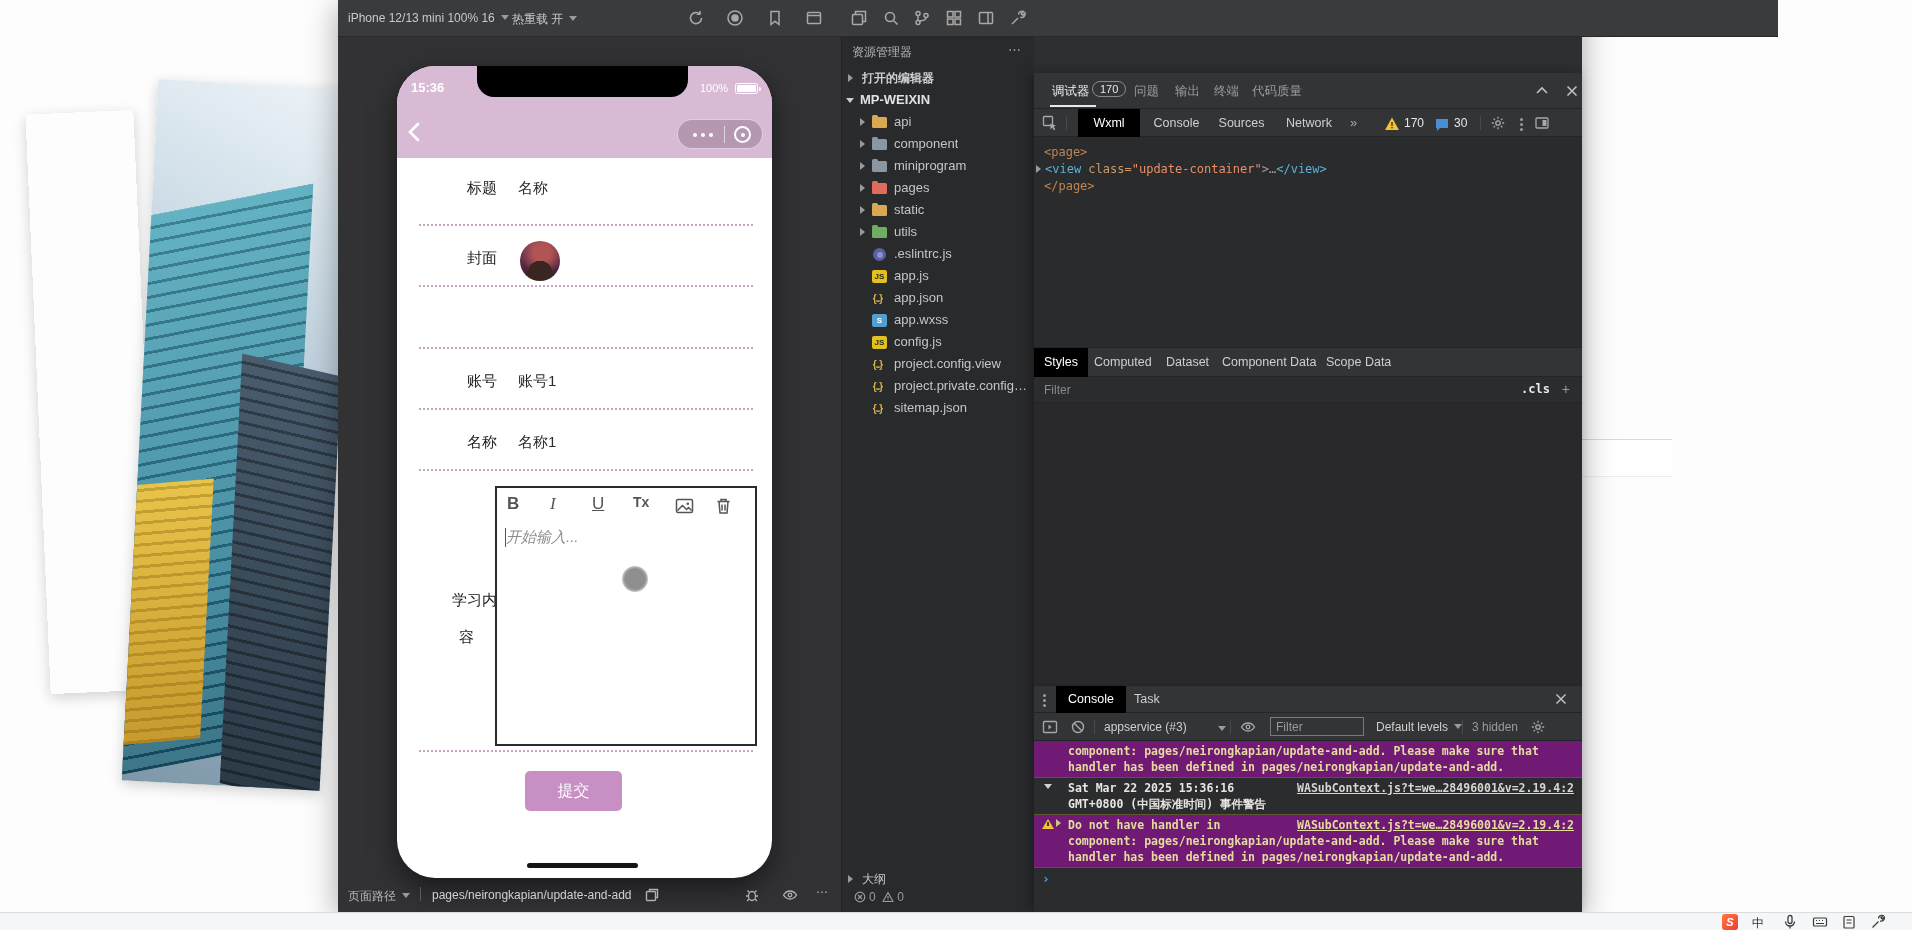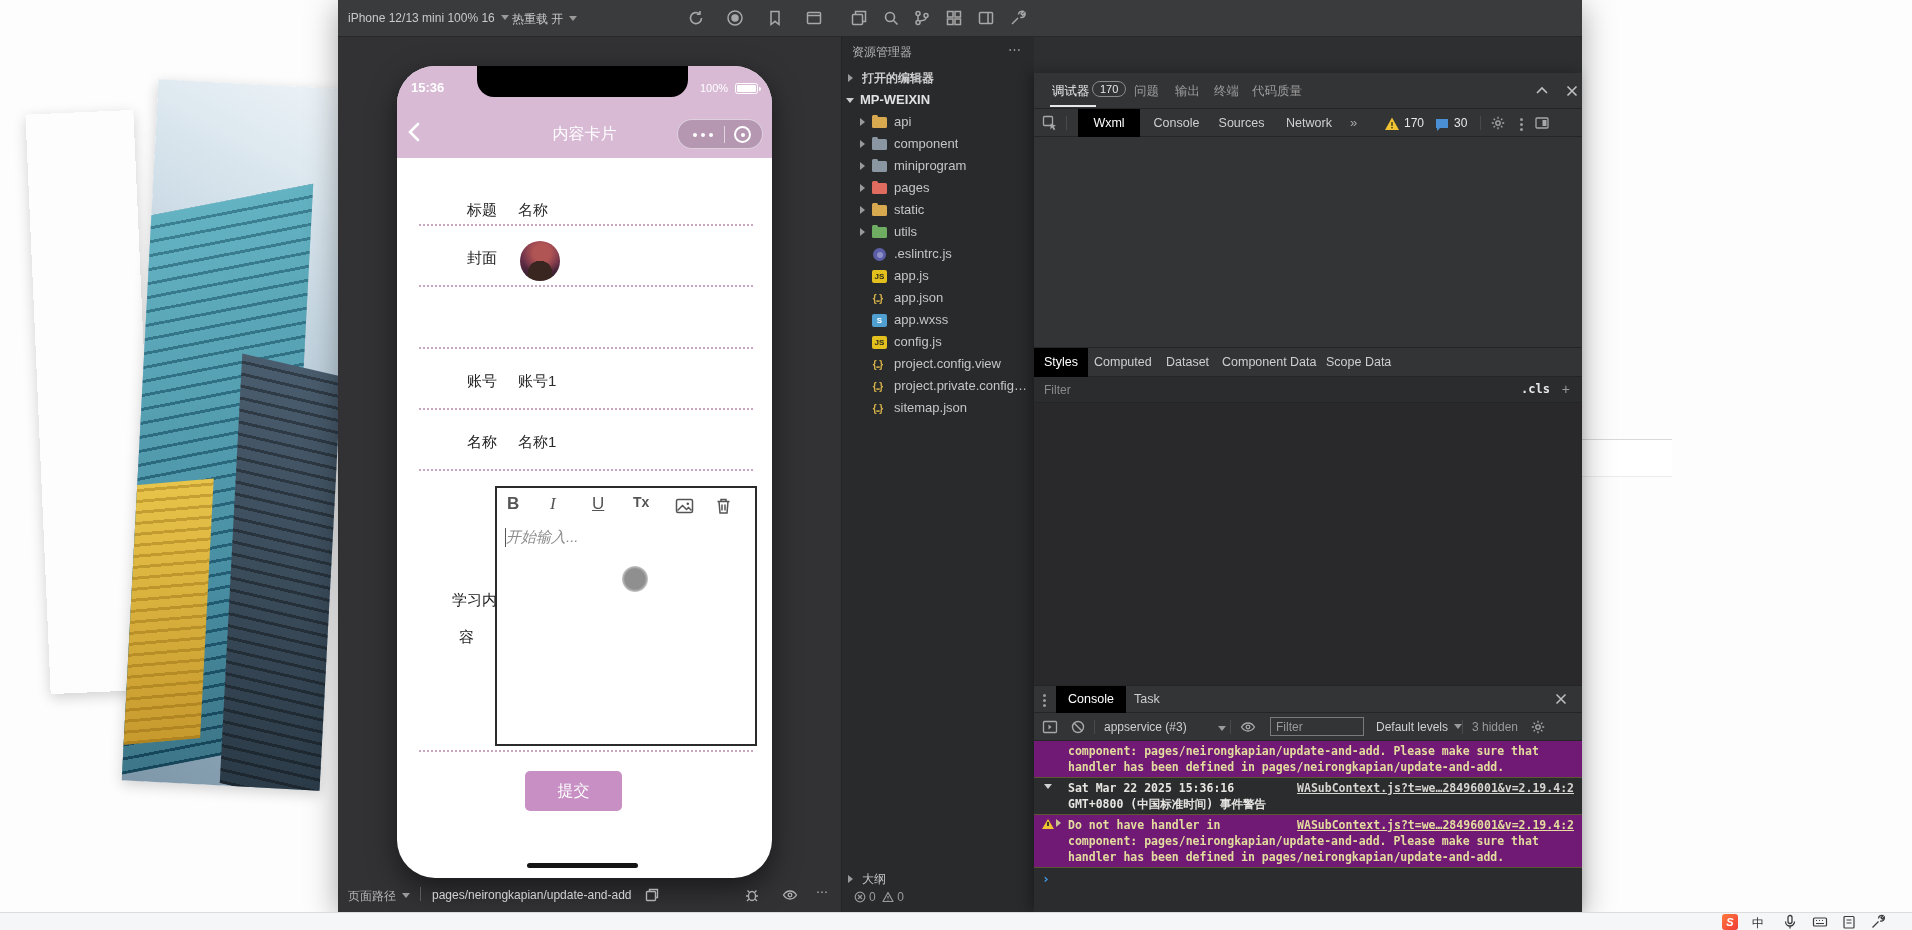--- a/index.html
+++ b/index.html
@@ -22,21 +22,21 @@
   .photo-b .bld-dark { position:absolute; right:-20px; top:280px; width:120px; height:430px; transform:skewY(10deg);
     background: repeating-linear-gradient(0deg, rgba(0,0,0,.35) 0 3px, transparent 3px 12px), linear-gradient(180deg,#4a5d6e,#2b3a47); }
   .photo-b .bld-yellow { position:absolute; left:-14px; bottom:40px; width:90px; height:260px; transform:skewY(-8deg);
     background: repeating-linear-gradient(0deg, rgba(120,80,0,.30) 0 3px, transparent 3px 11px), linear-gradient(180deg,#e8c44a,#c79a2e); }
   .ghost-win { left:1582px; top:439px; width:90px; height:38px; background:#ffffff; border-top:1px solid #d9d9d9; border-bottom:1px solid #ececec; }
 
   
   .win { left:338px; top:0; width:1244px; height:912px; background:#2f3032; box-shadow:0 6px 30px rgba(0,0,0,.35); }
 
   
-  .toolbar { left:0; top:0; width:1244px; height:37px; background:#3a3b3d; border-bottom:1px solid #27282a; }
+  .toolbar { left:0; top:0; width:1440px; height:37px; background:#3a3b3d; border-bottom:1px solid #27282a; }
   .tb-text { position:absolute; top:11px; font-size:12px; color:#c9c9c9; white-space:nowrap; }
   .caret-d { display:inline-block; width:0; height:0; border-left:4px solid transparent; border-right:4px solid transparent; border-top:5px solid #9a9a9a; margin-left:6px; vertical-align:2px; }
   .tb-ic { position:absolute; top:9px; width:18px; height:18px; color:#a8a8a8; }
   .tb-ic svg { width:18px; height:18px; display:block; }
 
   
   .sim { left:0; top:37px; width:503px; height:875px; background:#323134; }
 
   
   .phone { position:absolute; left:59px; top:29px; width:375px; height:812px; background:#ffffff; border-radius:38px; box-shadow:0 10px 28px rgba(0,0,0,.5); overflow:hidden; }
@@ -256,28 +256,27 @@
     <div class="abs sim">
       <div class="phone">
         <div class="ph-head"></div>
         <div class="notch"></div>
         <div class="ph-time">15:36</div>
         <div class="ph-batt-pct">100%</div>
         <div class="batt"></div>
         <svg class="back-ic" viewBox="0 0 14 20" fill="none" stroke="#fff" stroke-width="2.6" stroke-linecap="round">
             <path d="M11 2L3 10l8 8"></path>
           </svg>
-        <div class="ph-title">内容卡片</div>
         <div class="capsule">
           <span class="cap-dots"></span>
           <span class="cap-div"></span>
           <span class="cap-circle"></span>
         </div>
 
-        <div class="form-row" style="top:135px;">
+        <div class="form-row" style="top:113px;">
           <span class="f-label">标题</span>
           <span class="f-value">名称</span>
         </div>
         <div class="dotted" style="top:158px;"></div>
 
         <div class="form-row" style="top:183px;">
           <span class="f-label">封面</span>
         </div>
         <div class="avatar"></div>
         <div class="dotted" style="top:219px;"></div>
@@ -501,20 +500,25 @@
             </span>
           <span class="kebab" style="left:486px; top:9px; position:absolute;"></span>
           <span class="devbar-ic" style="left:500px;">
               <svg viewBox="0 0 16 16" fill="none" stroke="currentColor" stroke-width="1.3">
                 <rect x="2" y="3" width="12" height="10" rx="1"></rect>
                 <rect x="8.5" y="5" width="4" height="6" fill="currentColor" stroke="none"></rect>
               </svg>
             </span>
         </div>
 
+        <div class="code">
+          <div class="code-line" style="top:8px;"><span class="tok-page">&lt;page&gt;</span></div>
+          <div class="code-line" style="top:25px; left:2px;"><span class="code-caret"></span><span class="tok-tag">&lt;view</span><span class="tok-attr"> class=</span><span class="tok-val">"update-container"</span><span class="tok-plain">&gt;</span><span class="tok-plain">…</span><span class="tok-tag">&lt;/view&gt;</span></div>
+          <div class="code-line" style="top:42px;"><span class="tok-page">&lt;/page&gt;</span></div>
+        </div>
 
         <div class="styles-tabs">
           <span class="stab active" style="left:0;">Styles</span>
           <span class="stab" style="left:50px;">Computed</span>
           <span class="stab" style="left:122px;">Dataset</span>
           <span class="stab" style="left:178px;">Component Data</span>
           <span class="stab" style="left:282px;">Scope Data</span>
         </div>
         <div class="filter-row">
           <span class="filter-ph">Filter</span>

